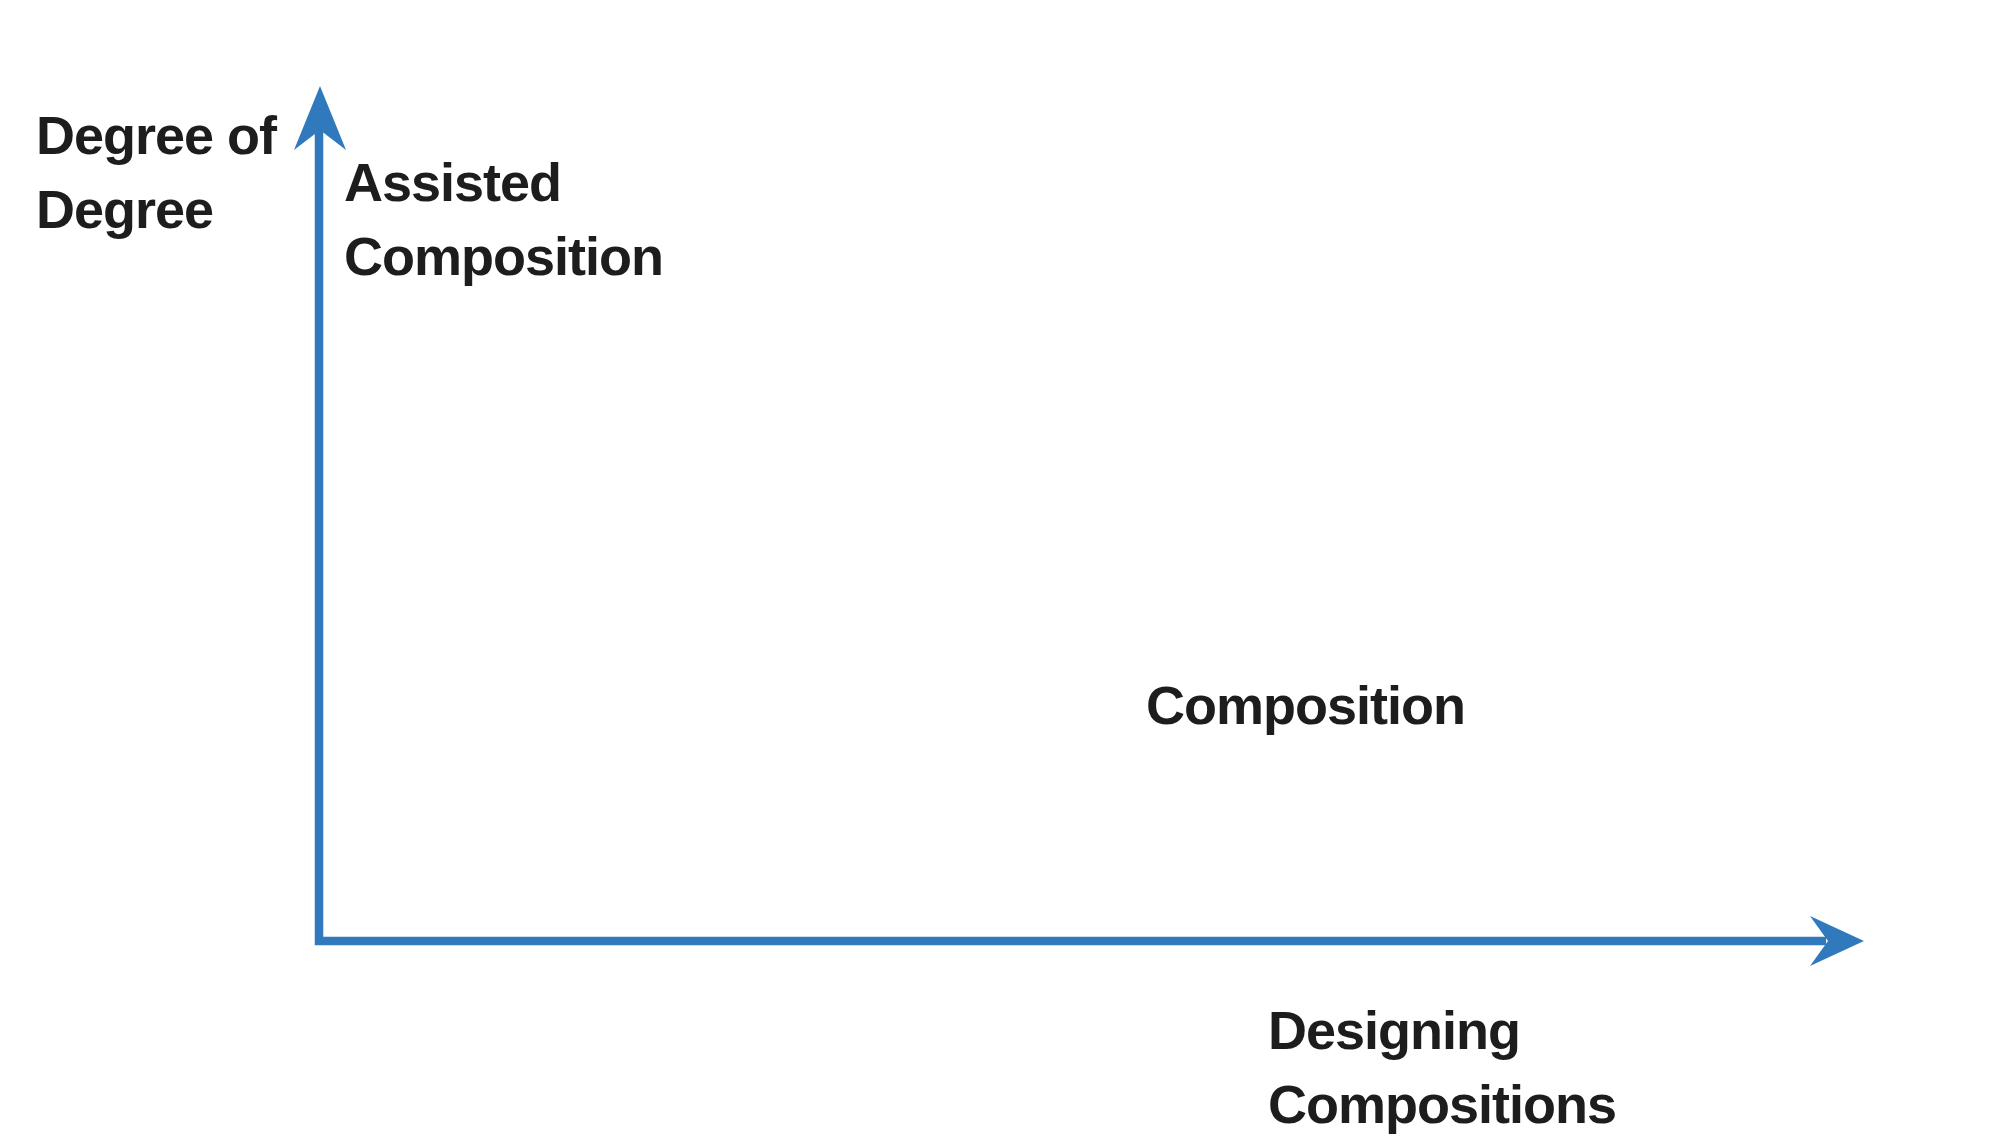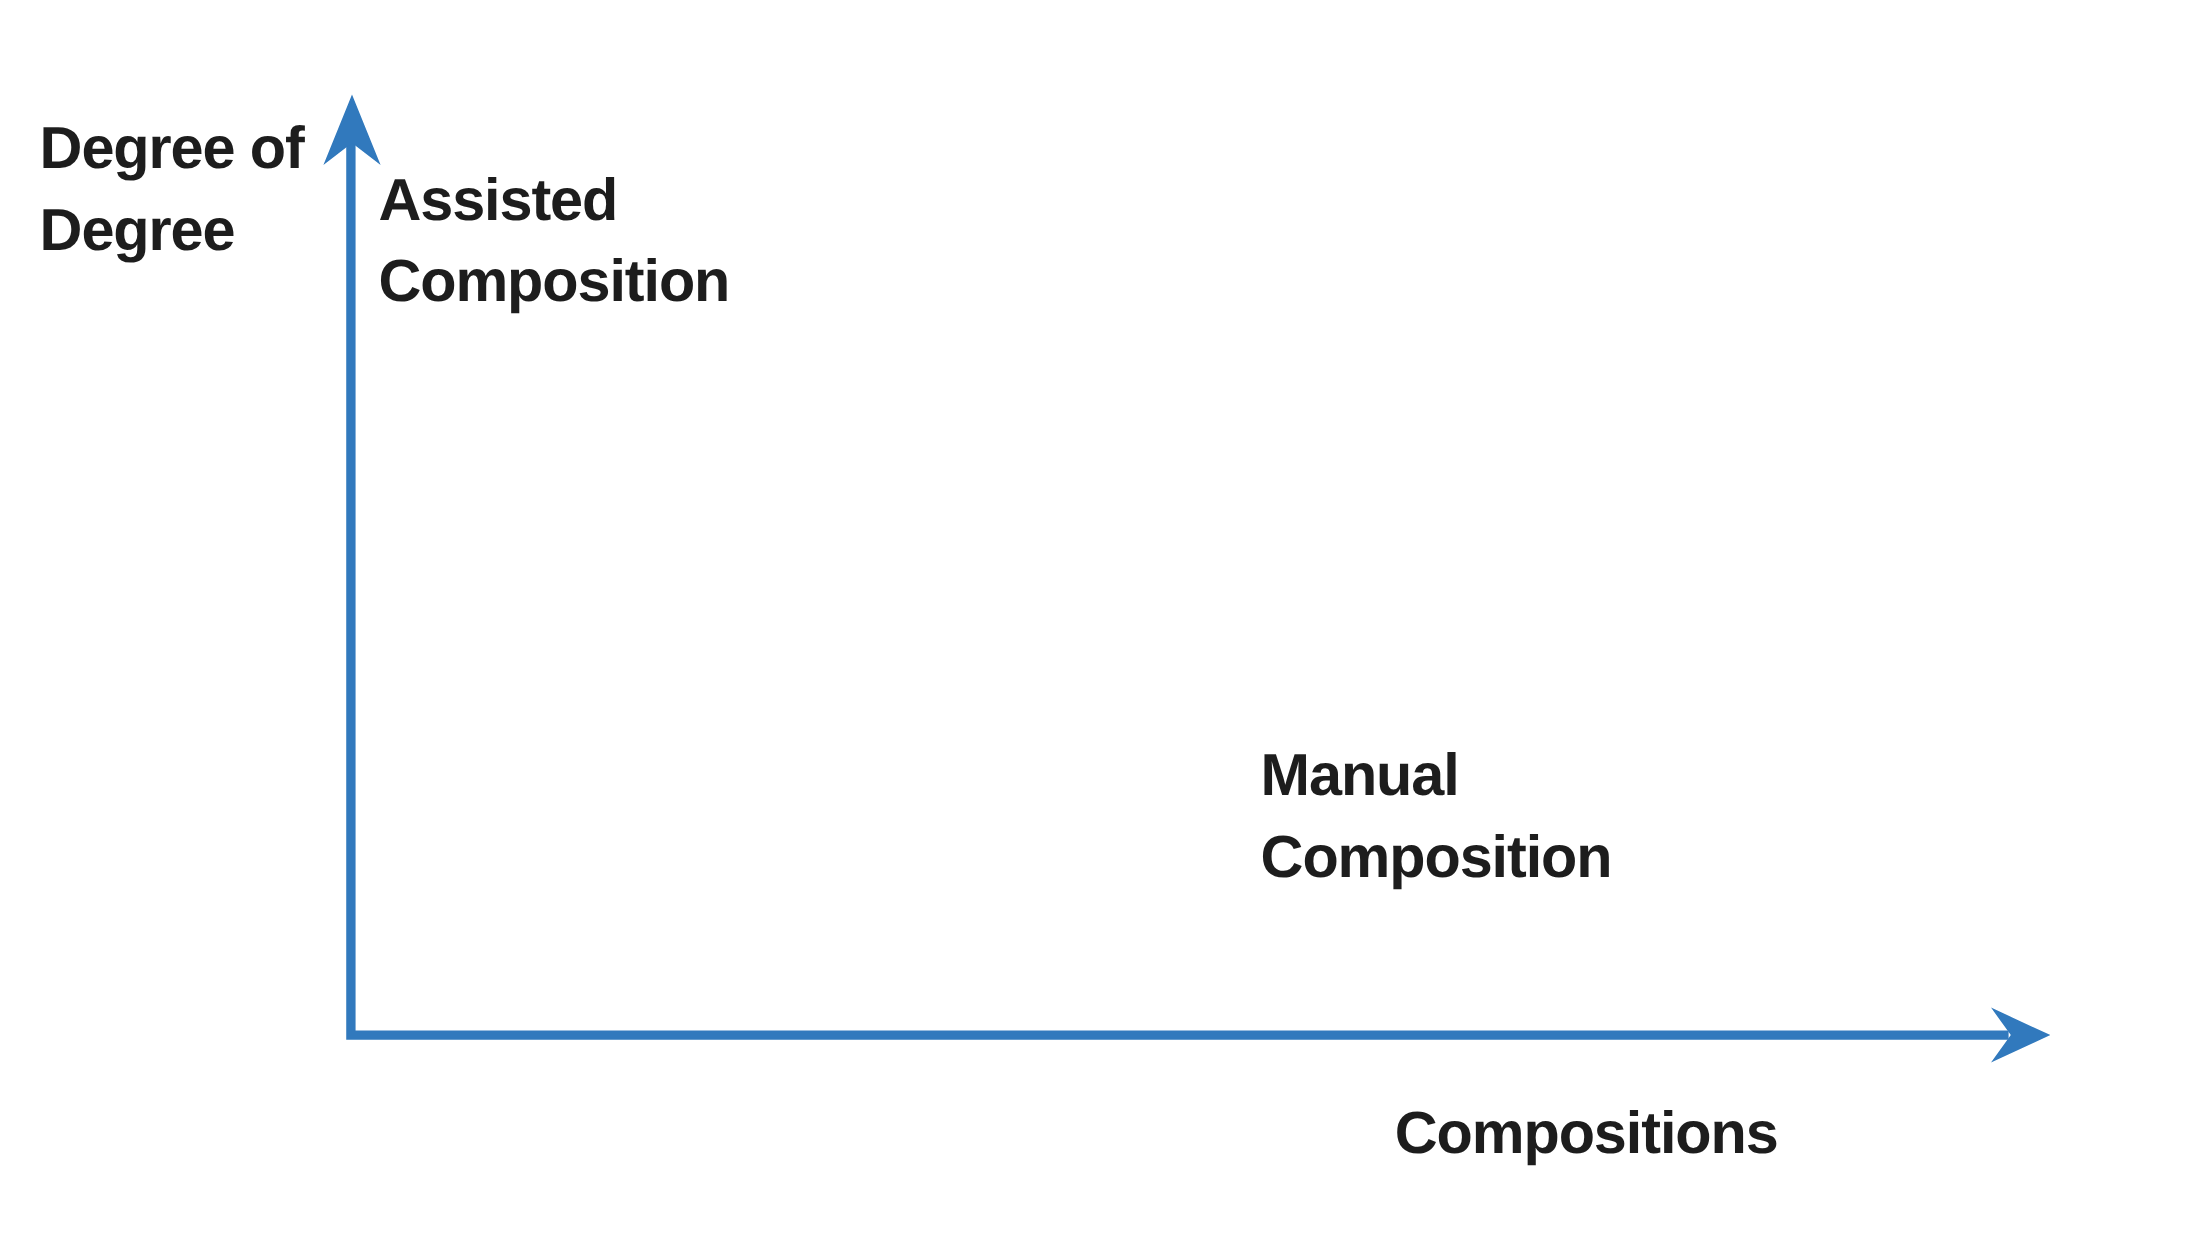--- a/index.html
+++ b/index.html
@@ -69,23 +69,23 @@
     <span class="line">Degree of</span>
     <span class="line">Degree</span>
   </div>
 
   <div class="label assisted-label align-center">
     <span class="line">Assisted</span>
     <span class="line">Composition</span>
   </div>
 
   <div class="label manual-label align-center">
-    <span class="line">Manual</span>
     <span class="line">Composition</span>
   </div>
 
 
   <div class="label designing-label align-left">
+    <span class="line">Designing</span>
     <span class="line">Compositions</span>
   </div>
 
 
 </div>
 
 </body></html>

